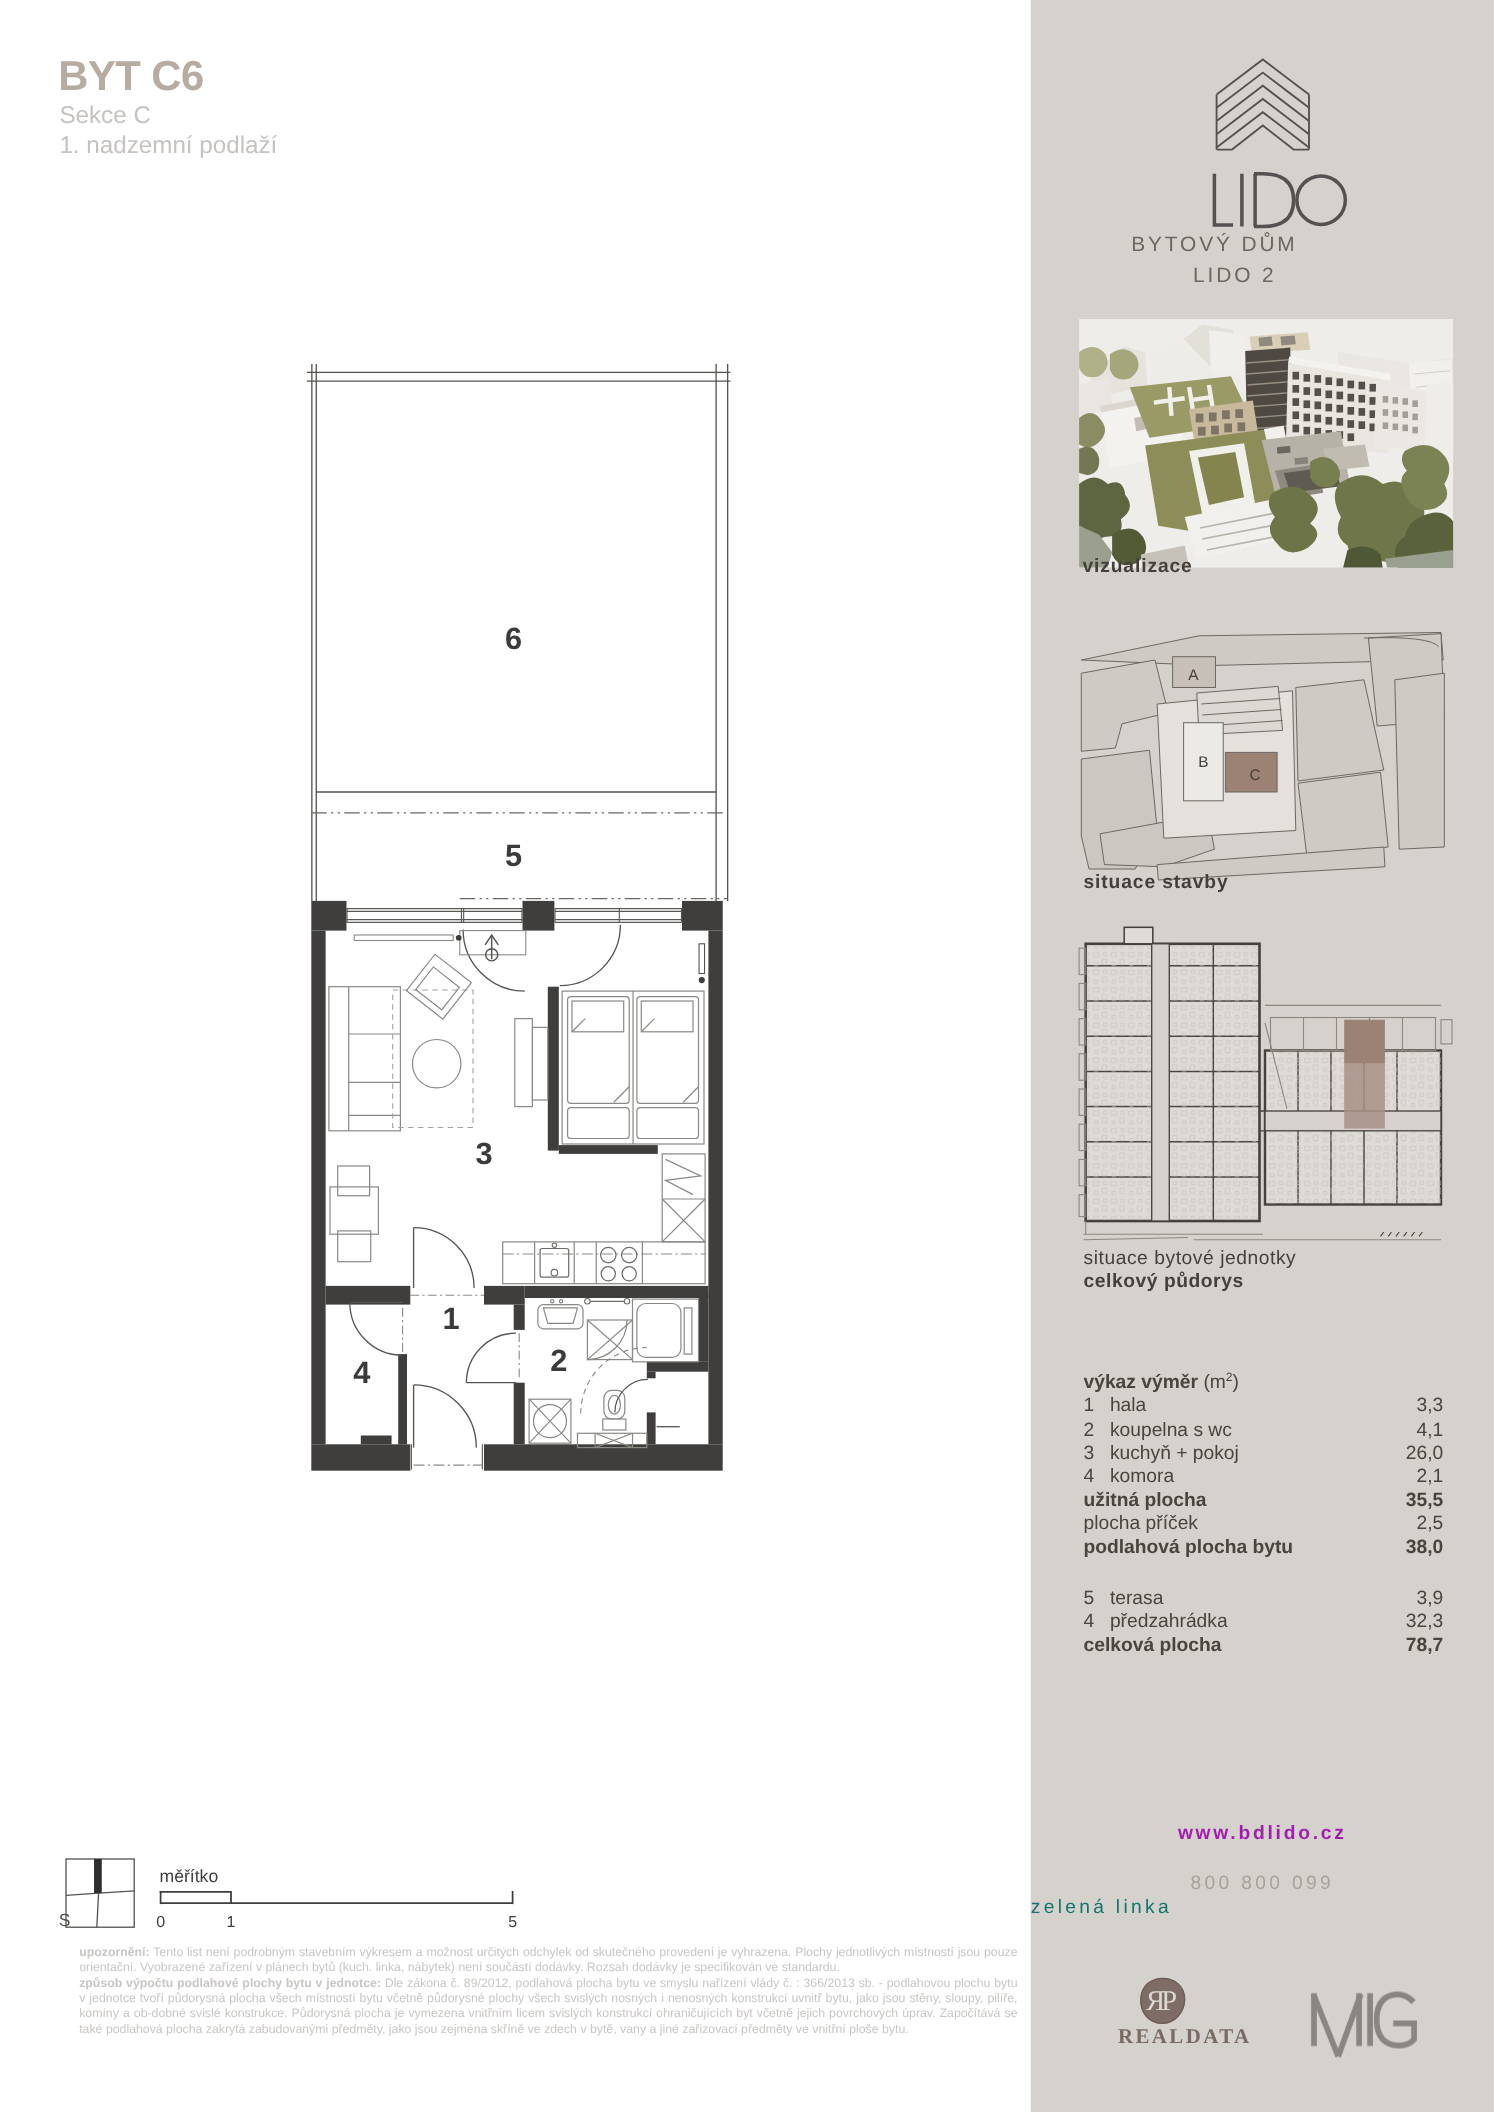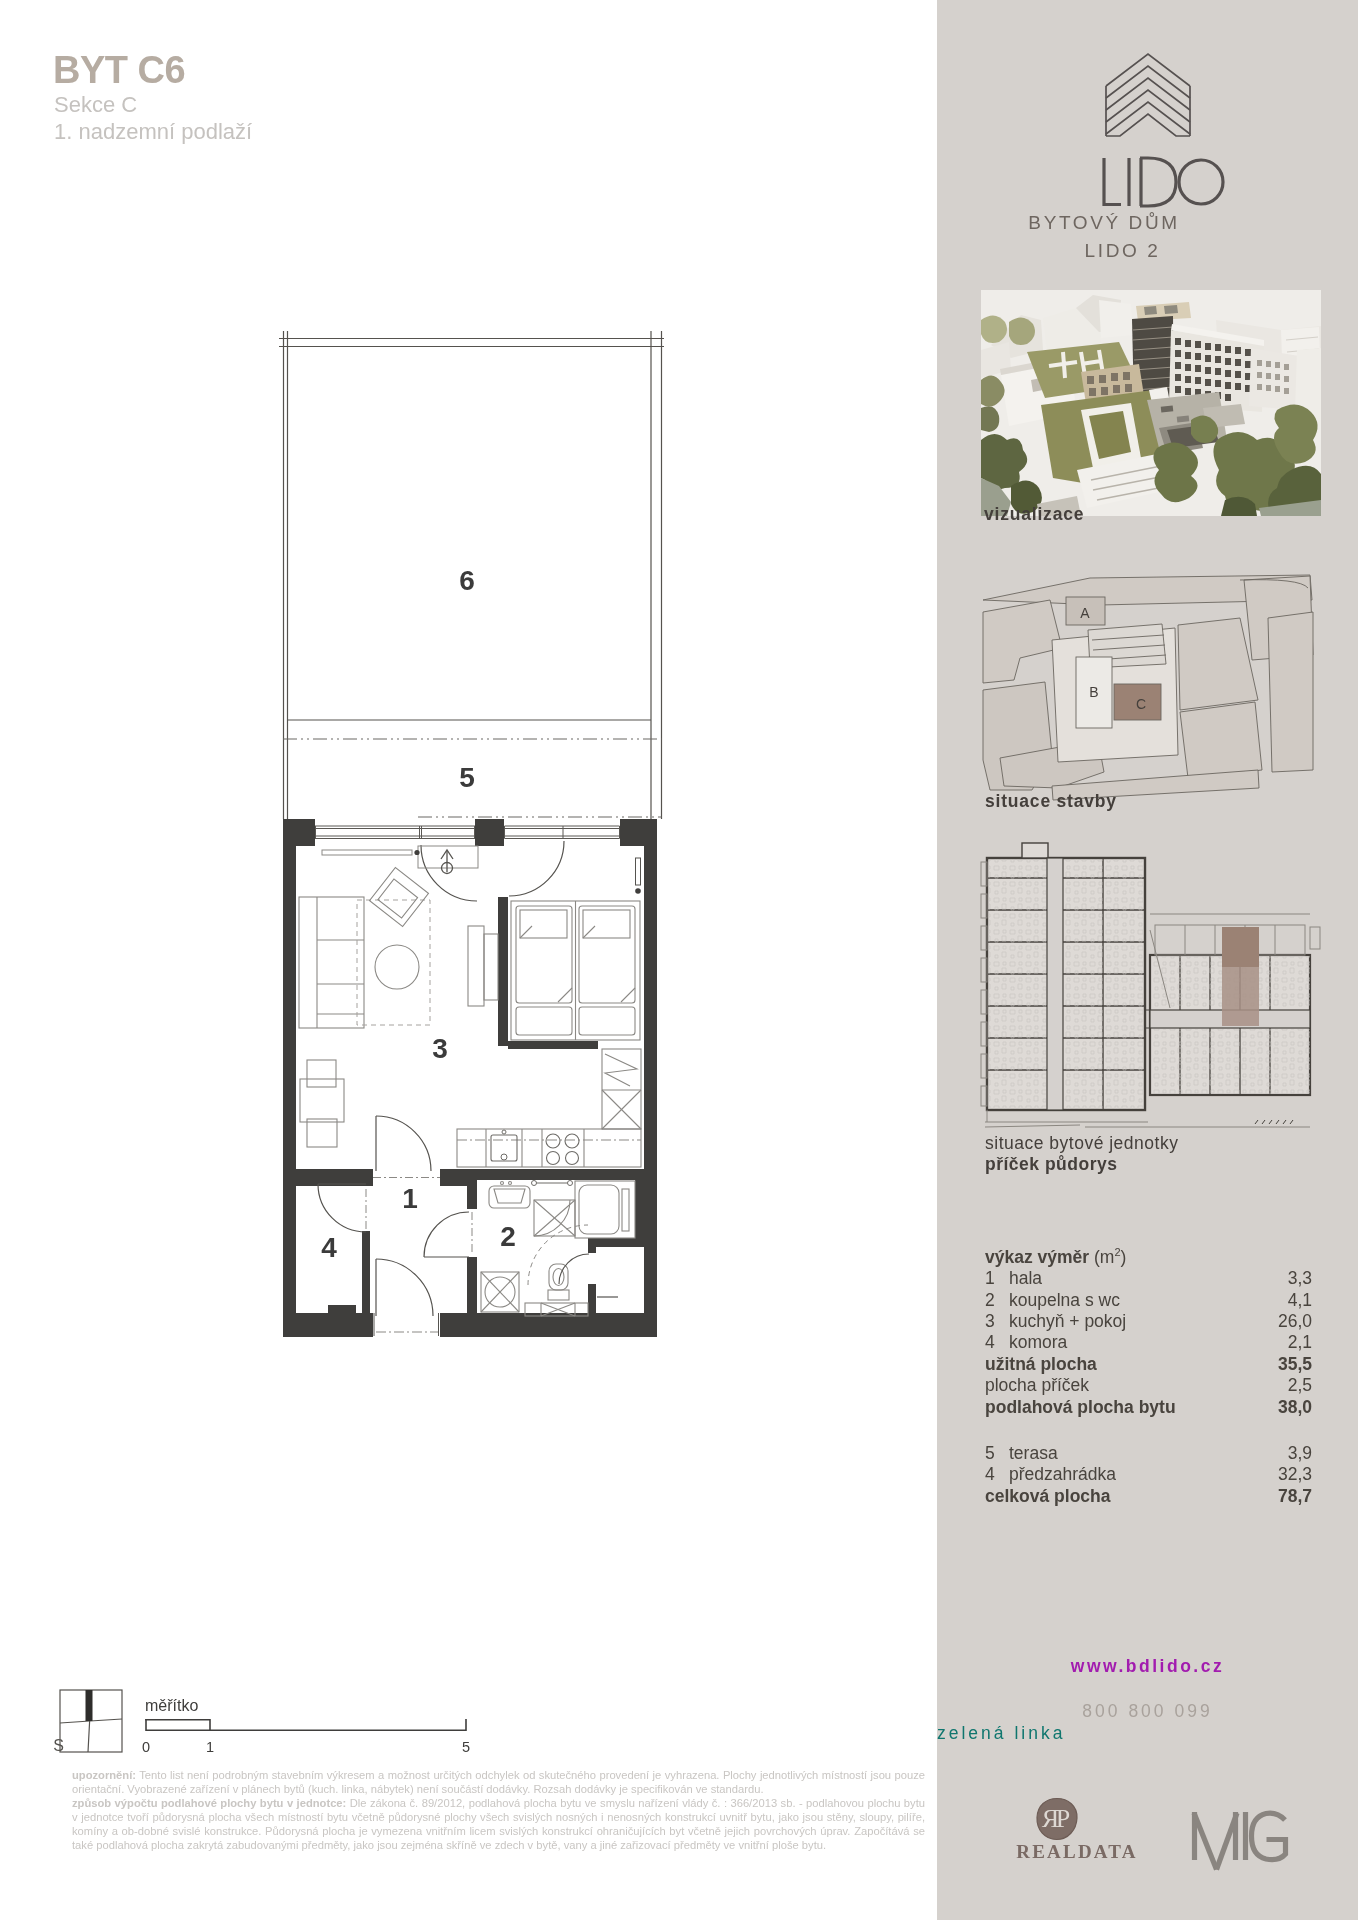--- a/index.html
+++ b/index.html
@@ -592,21 +592,21 @@
 <div class="abs" style="left:0;top:212px;width:334px;text-align:center;font-size:19px;letter-spacing:2.6px;color:#6e6660">BYTOVÝ DŮM</div>
 
 <div class="abs" style="left:0;top:240px;width:371px;text-align:center;font-size:19px;letter-spacing:2.6px;color:#6e6660">LIDO 2</div>
 
 <div class="abs" style="left:47px;top:504px;font-size:17.5px;font-weight:bold;color:#443f3b;letter-spacing:0.8px">vizualizace</div>
 
 <div class="abs" style="left:48px;top:791px;font-size:17.5px;font-weight:bold;color:#443f3b;letter-spacing:0.8px">situace stavby</div>
 
 <div class="abs" style="left:48px;top:1133px;font-size:17.5px;color:#443f3b;letter-spacing:0.5px">situace bytové jednotky</div>
 
-<div class="abs" style="left:48px;top:1154px;font-size:17.5px;font-weight:bold;color:#443f3b;letter-spacing:0.5px">příček půdorys</div>
+<div class="abs" style="left:48px;top:1154px;font-size:17.5px;font-weight:bold;color:#443f3b;letter-spacing:0.5px">celkový půdorys</div>
 
 <div class="abs" style="left:48px;top:1242px;width:327px;font-size:17.5px;line-height:21.4px;color:#49443e">
 <div><b>výkaz výměr</b> (m<sup style="font-size:11px">2</sup>)</div>
 <div class="tr">
           <span class="tn">1</span>
           <span class="tl">hala</span>
           <span class="tv">3,3</span>
         </div>
 <div class="tr">
           <span class="tn">2</span>

